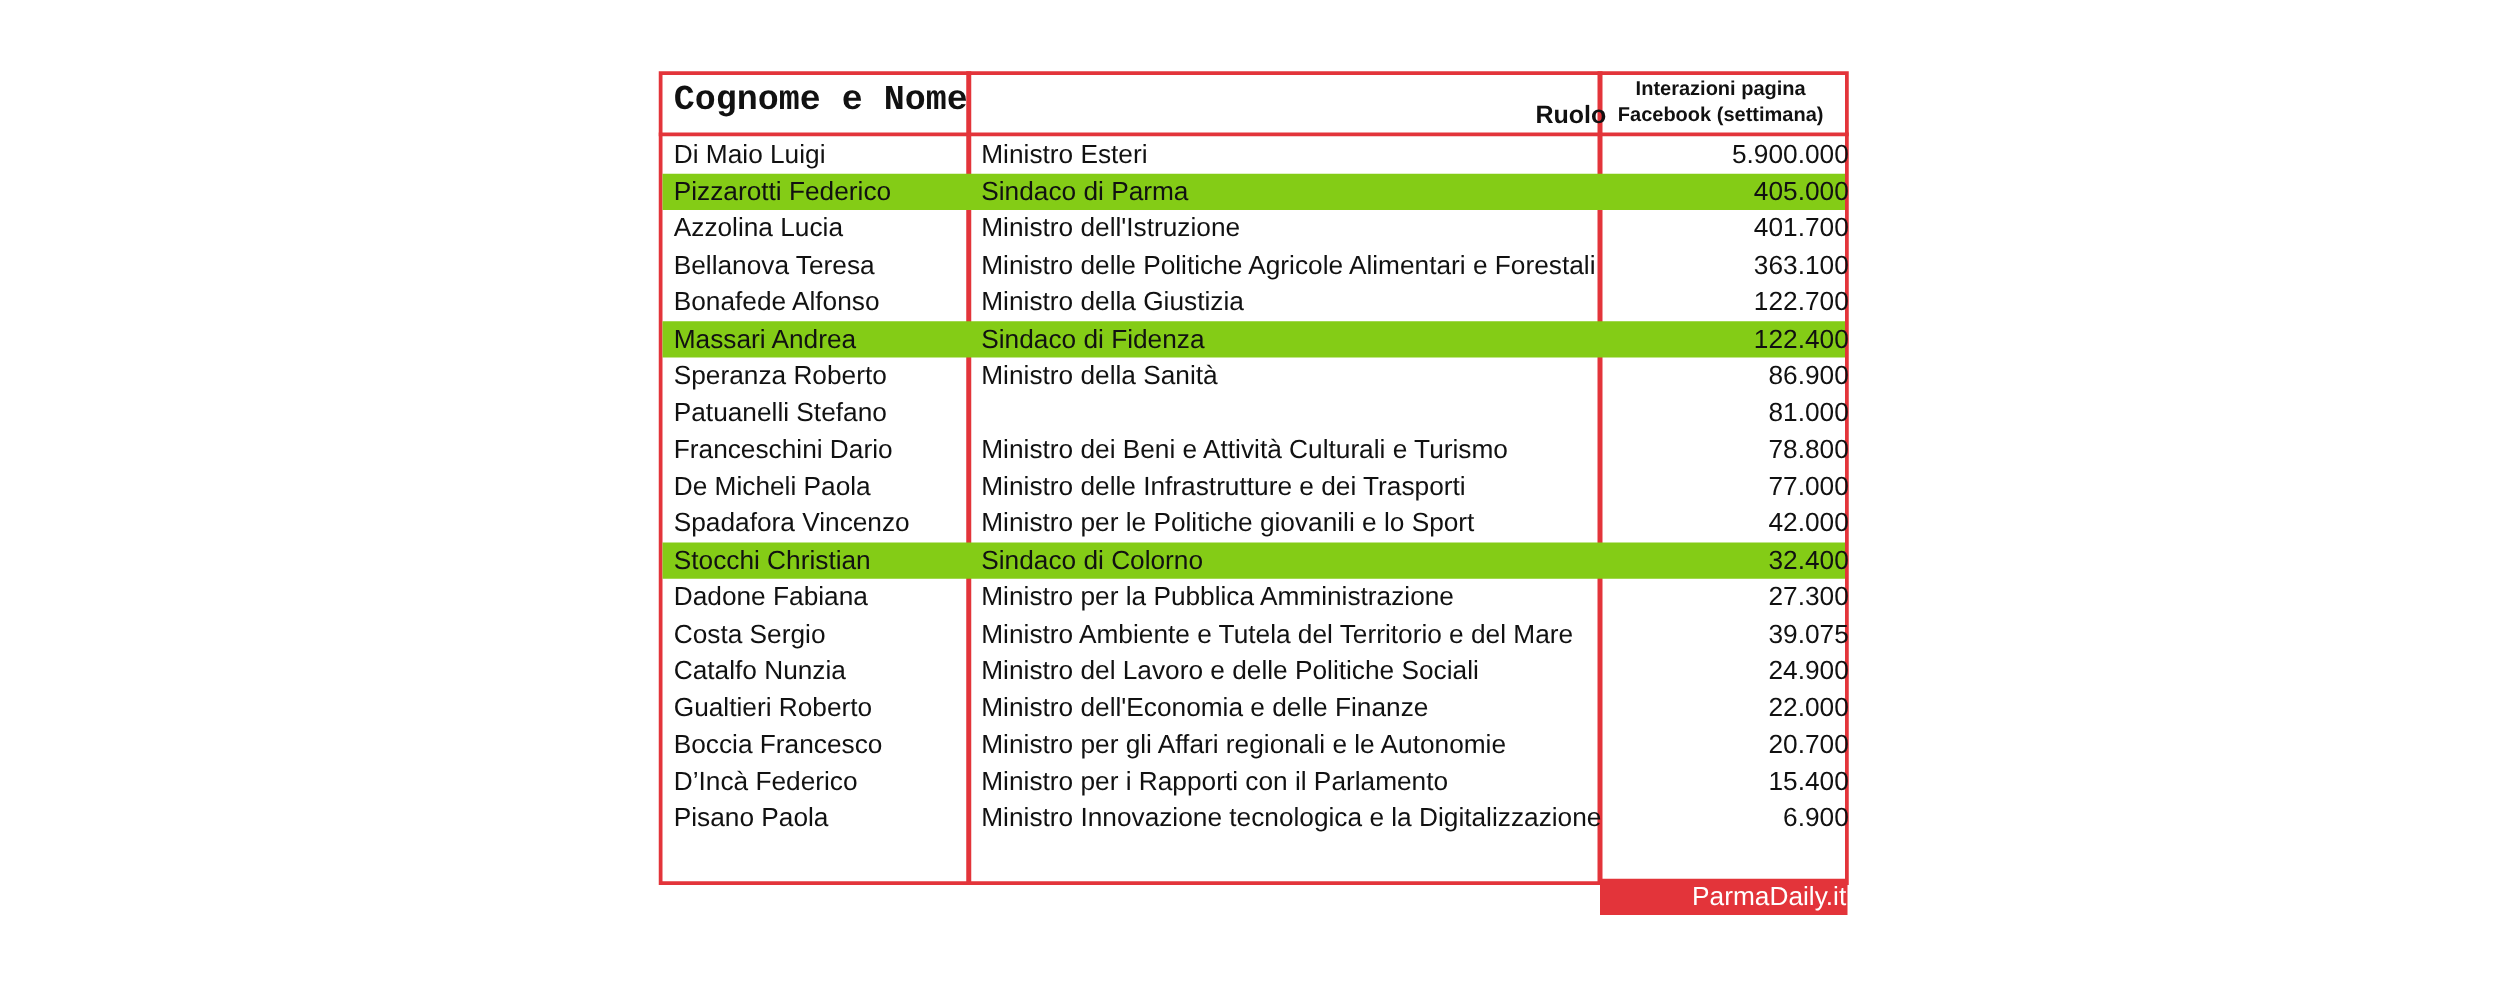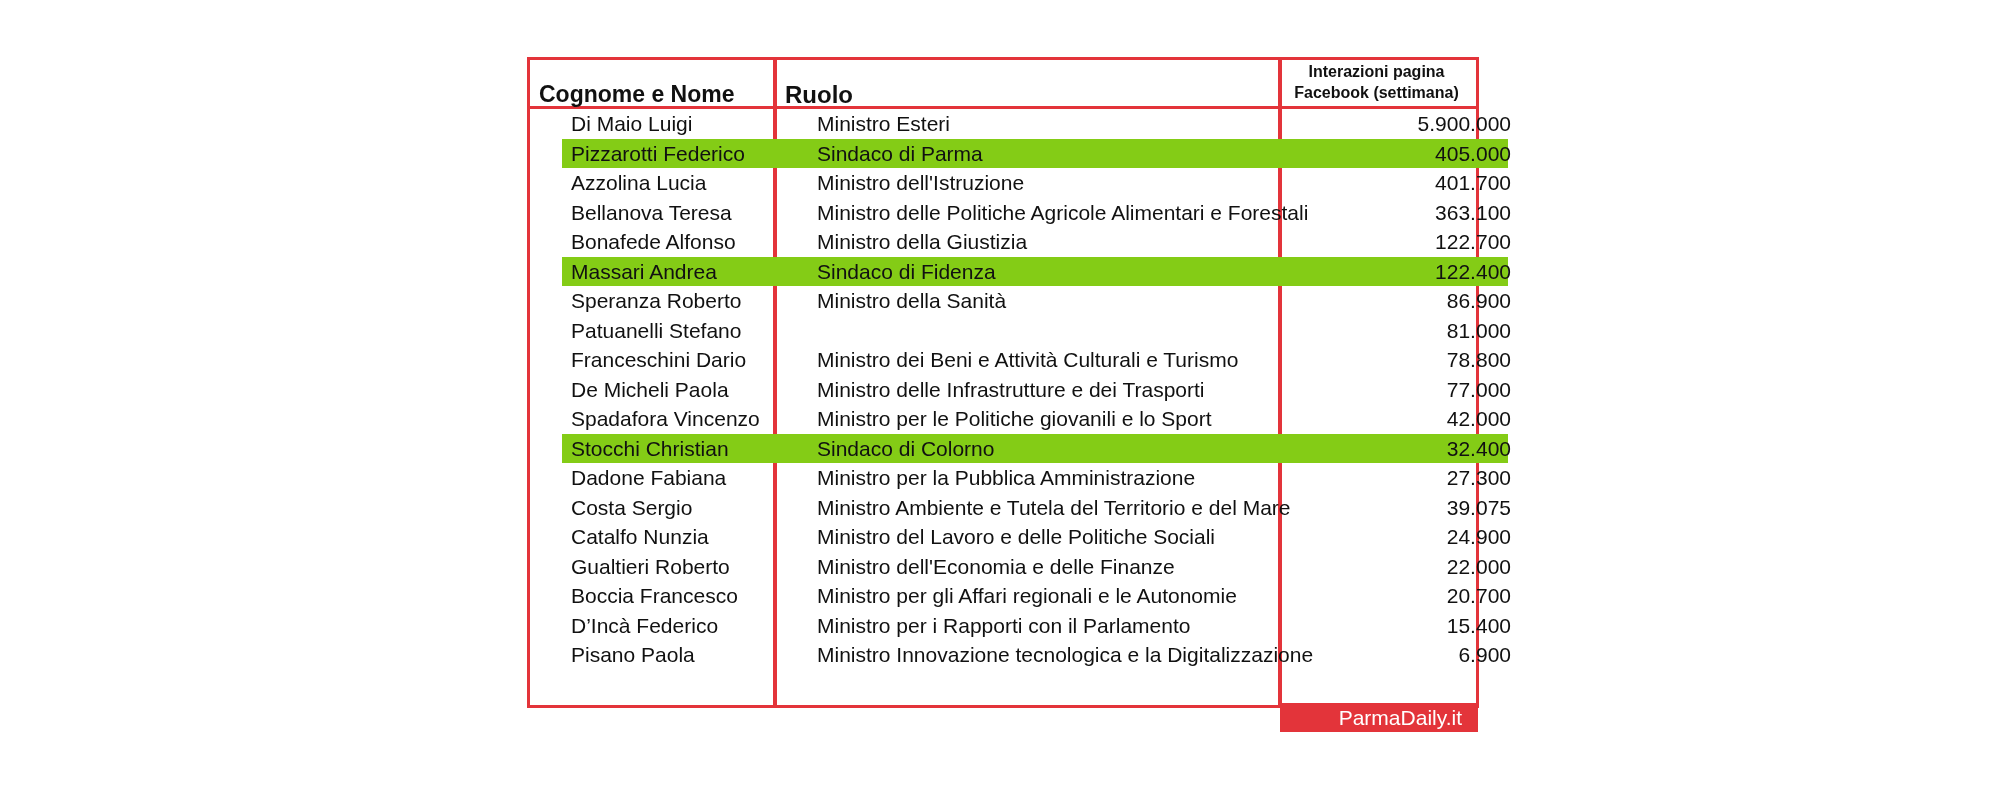--- a/index.html
+++ b/index.html
@@ -4,33 +4,33 @@
 <style>
   html, body { margin:0; padding:0; background:#ffffff; }
   body { width:2000px; height:800px; position:relative; overflow:hidden;
          font-family:"Liberation Sans", sans-serif; color:#111; }
   .tbl { position:absolute; left:527px; top:57px; width:952px; }
   .frame { position:absolute; left:0; top:0; width:946px; height:645px;
            border:3px solid #e3343a; }
   .vline { position:absolute; top:0; width:4px; height:651px; background:#e3343a; }
   .hline { position:absolute; left:0; width:952px; height:3px; background:#e3343a; }
   .hdr { position:absolute; top:3px; height:46px; font-weight:bold; }
-  .hdr-name { left:12px; width:240px; font-size:23px; top:24px; height:auto; }
-  .hdr-role { left:258px; width:500px; font-size:24px; top:24px; height:auto; }
+  .hdr-name { left:12px; width:240px; font-size:28px; top:8px; height:auto;font-family:Liberation Mono, monospace; }
+  .hdr-role { left:258px; width:500px; font-size:20px; top:24px; height:auto;text-align:right; }
   .hdr-val-box { position:absolute; left:753px; top:4px; width:193px; text-align:center;
                  font-size:16px; line-height:21px; font-weight:bold; }
-  .rows { position:absolute; left:3px; top:52px; width:946px;margin-left:32px; }
+  .rows { position:absolute; left:3px; top:52px; width:946px; }
   .row { position:relative; height:29.5px; line-height:29.5px; font-size:21px; }
   .row.hl { background:#84cc16; }
   .row .c1 { position:absolute; left:9px; width:235px; white-space:nowrap; }
   .row .c2 { position:absolute; left:255px; width:490px; white-space:nowrap; }
   .row .c3 { position:absolute; right:-3px; width:185px; text-align:right; white-space:nowrap; }
   .footer { position:absolute; left:1280px; top:703px; width:198px; height:29px;
             background:#e3343a; color:#ffffff; font-size:21px; line-height:30px;
-            text-align:right; box-sizing:border-box; padding-right:16px; }
+            text-align:right; box-sizing:border-box; padding-right:1px; }
 </style>
 </head>
 <body>
 
 <div class="tbl">
   <div class="frame"></div>
   <div class="vline" style="left:246px"></div>
   <div class="vline" style="left:751px"></div>
   <div class="hline" style="top:49px"></div>
 

